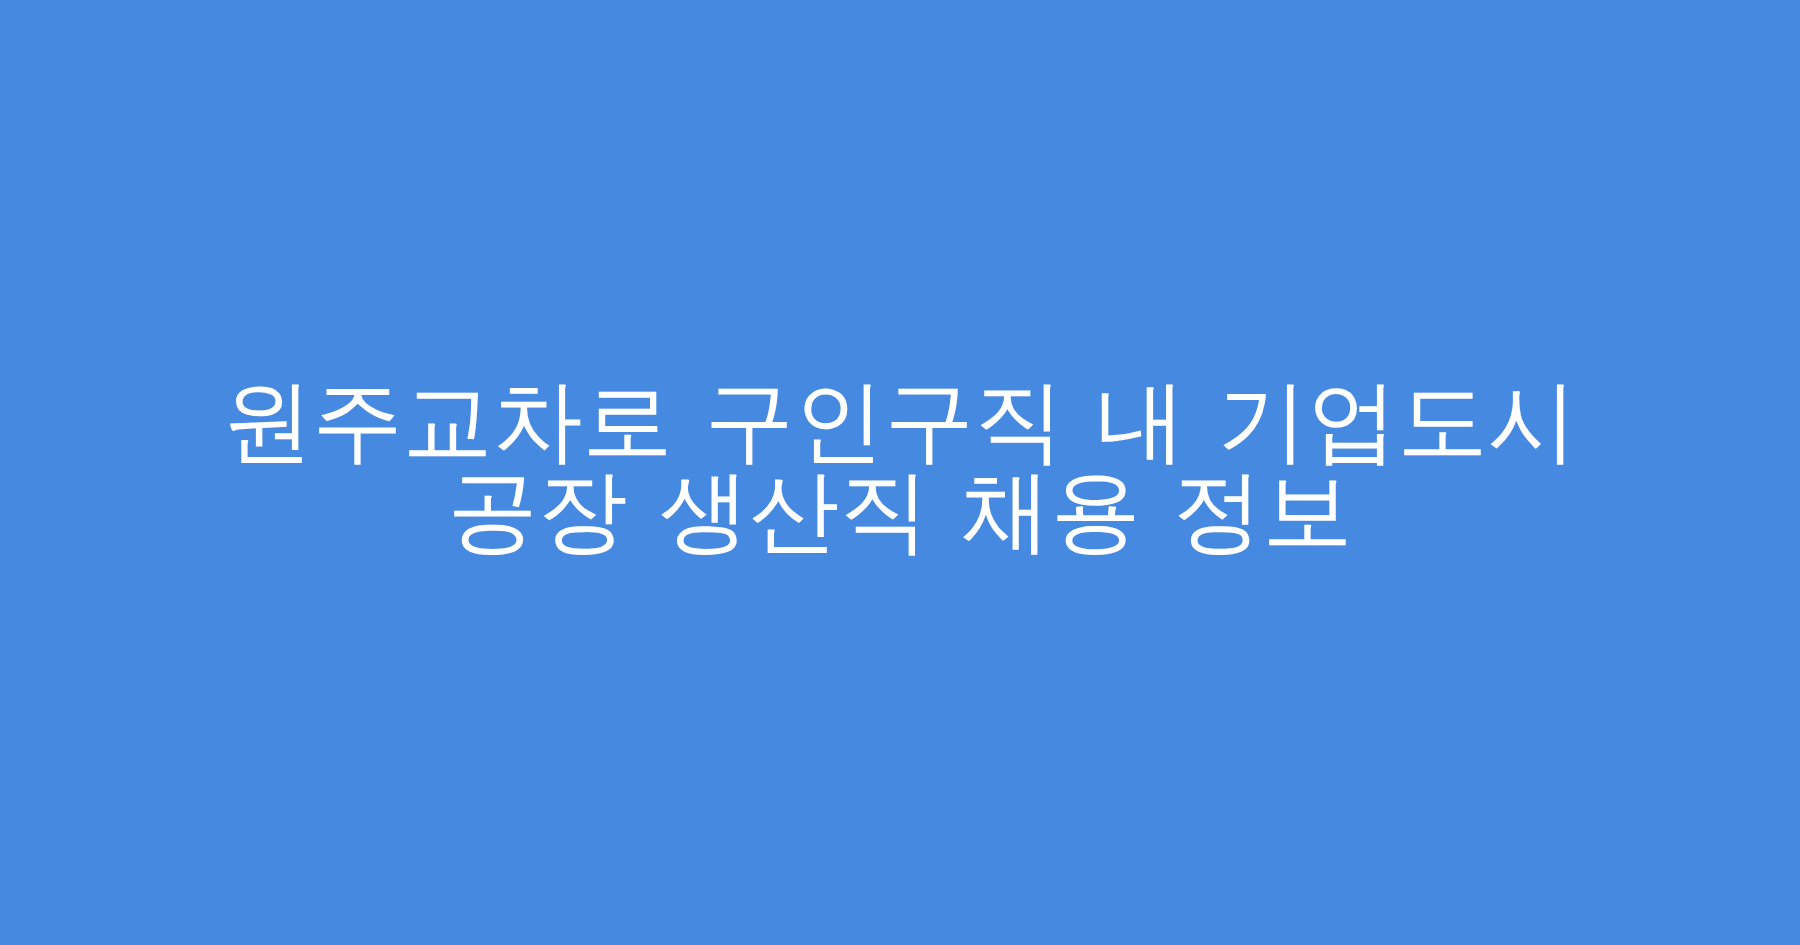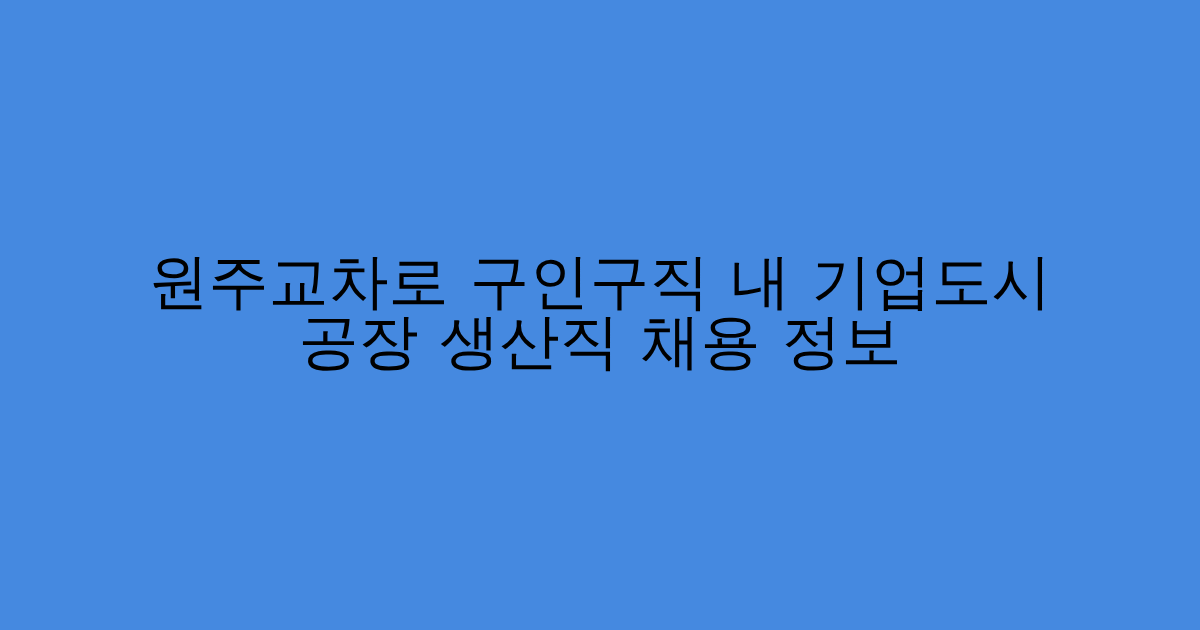--- a/index.html
+++ b/index.html
@@ -52,17 +52,17 @@
     word-break: keep-all;
   }
 </style>
 </head>
 <body>
 
 <div class="banner" style="background-color: rgb(69, 137, 224);">
 
   <div class="banner-title-block">
 
-    <h1 class="banner-title" style="color: #000000;">원주교차로 구인구직 내 기업도시 공장 생산직 채용 정보</h1>
+    <h1 class="banner-title" style="color: #ffffff;">원주교차로 구인구직 내 기업도시 공장 생산직 채용 정보</h1>
 
   </div>
 
 </div>
 
 </body></html>

